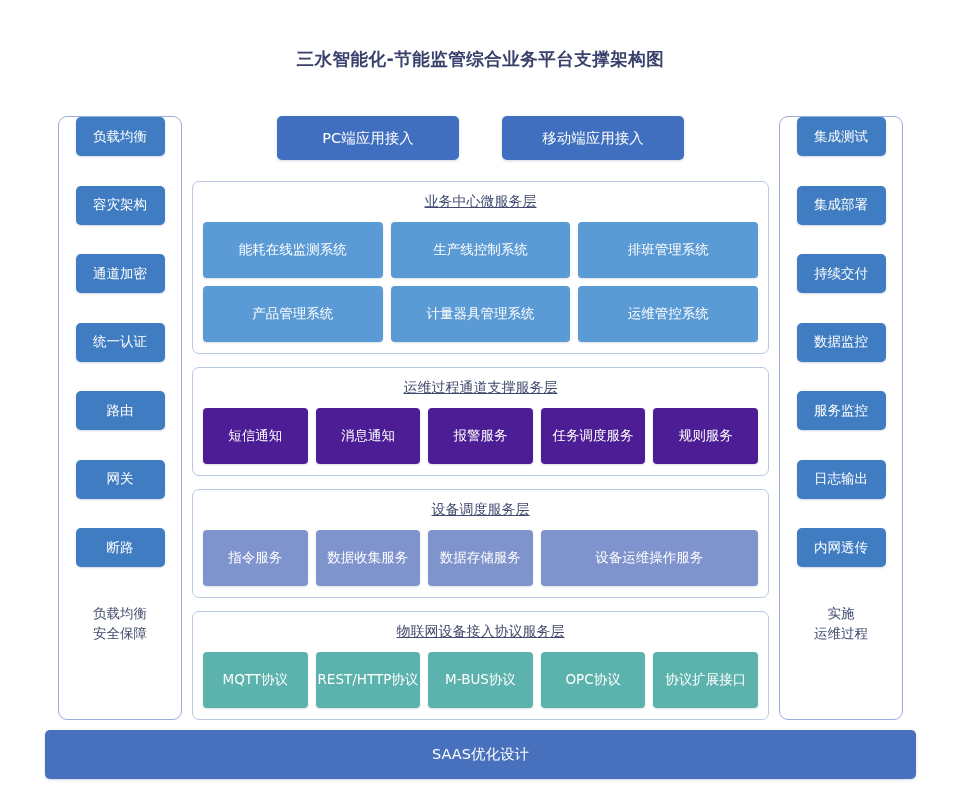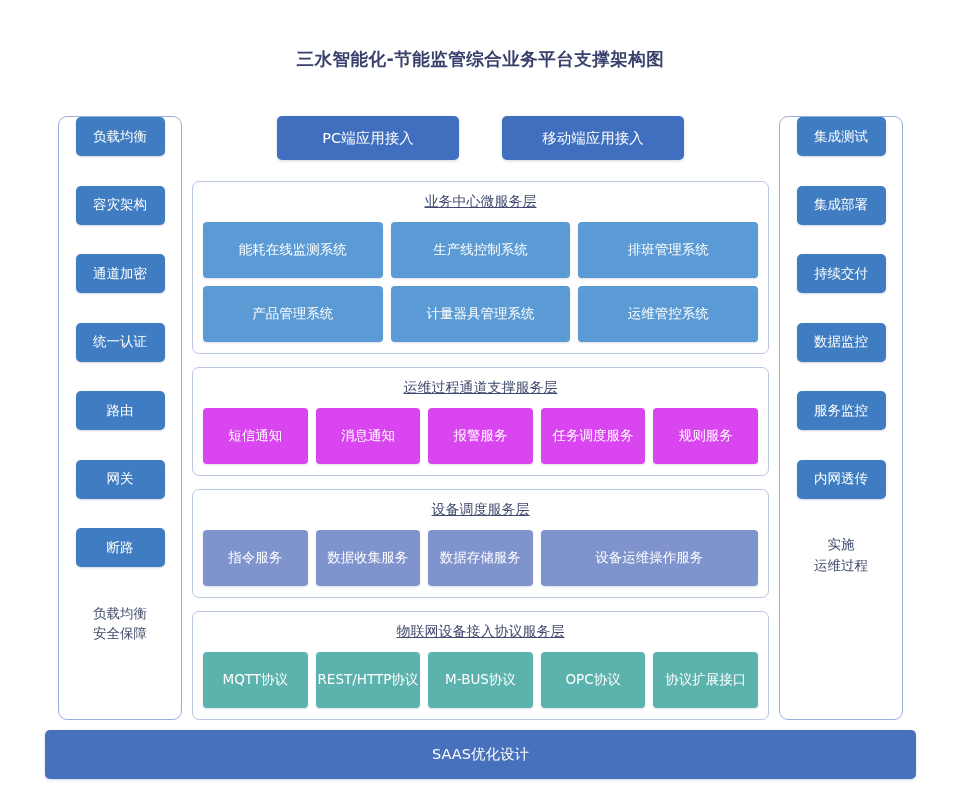--- a/index.html
+++ b/index.html
@@ -143,21 +143,21 @@
     justify-content: center;
     font-size: 13.5px;
     color: #ffffff;
     box-shadow: 0 1px 2px rgba(60,80,120,0.18);
     white-space: nowrap;
     text-align: right;
   }
   .chip.wide2 { flex: 2.08 1 0; }
 
   .chip.biz    { background: #5b9bd5; }
-  .chip.ops    { background: #d946ef; }
+  .chip.ops    { background: #4c1d95; }
   .chip.device { background: #7f93cd; }
   .chip.iot    { background: #5cb2ad; }
 
   
   .saas-bar {
     position: absolute;
     left: 45px;
     top: 730px;
     width: 871px;
     height: 49px;
@@ -248,20 +248,21 @@
     </div>
 
   </div>
 
   <div class="side-col right">
     <div class="side-btn">集成测试</div>
     <div class="side-btn">集成部署</div>
     <div class="side-btn">持续交付</div>
     <div class="side-btn">数据监控</div>
     <div class="side-btn">服务监控</div>
+    <div class="side-btn">日志输出</div>
     <div class="side-btn">内网透传</div>
     <div class="side-footer">
       <div>实施</div>
       <div>运维过程</div>
     </div>
   </div>
 
 </div>
 
 <div class="saas-bar">SAAS优化设计</div>

